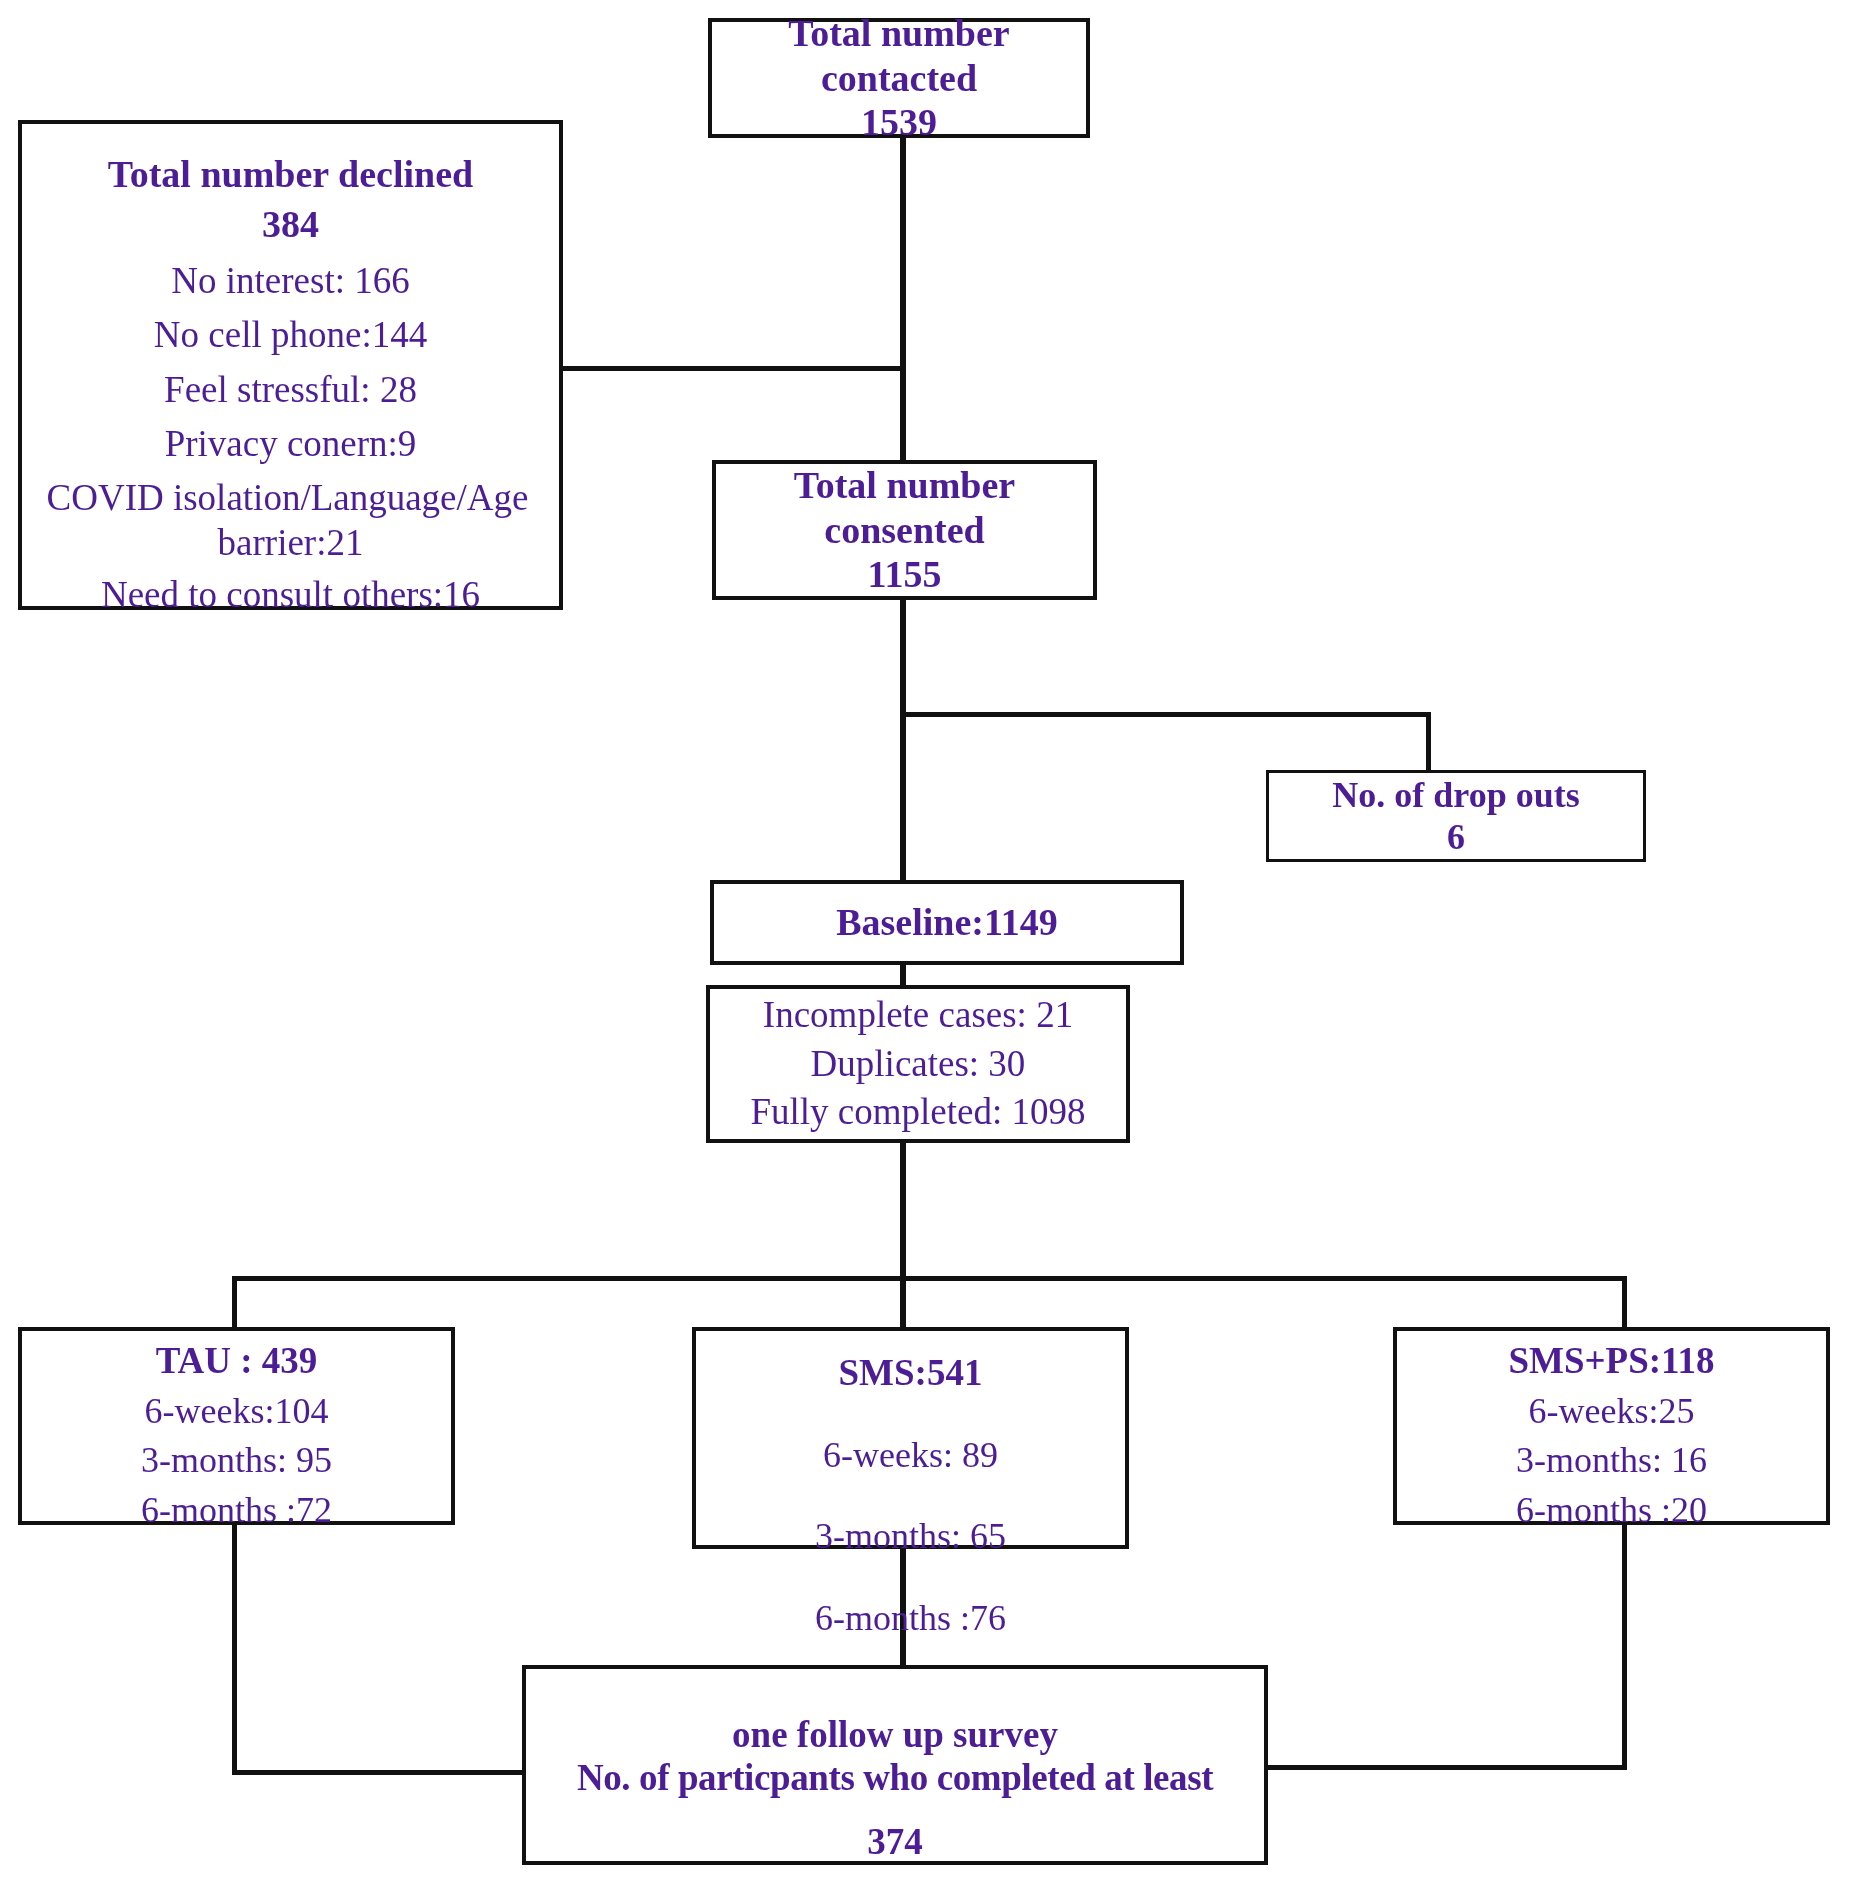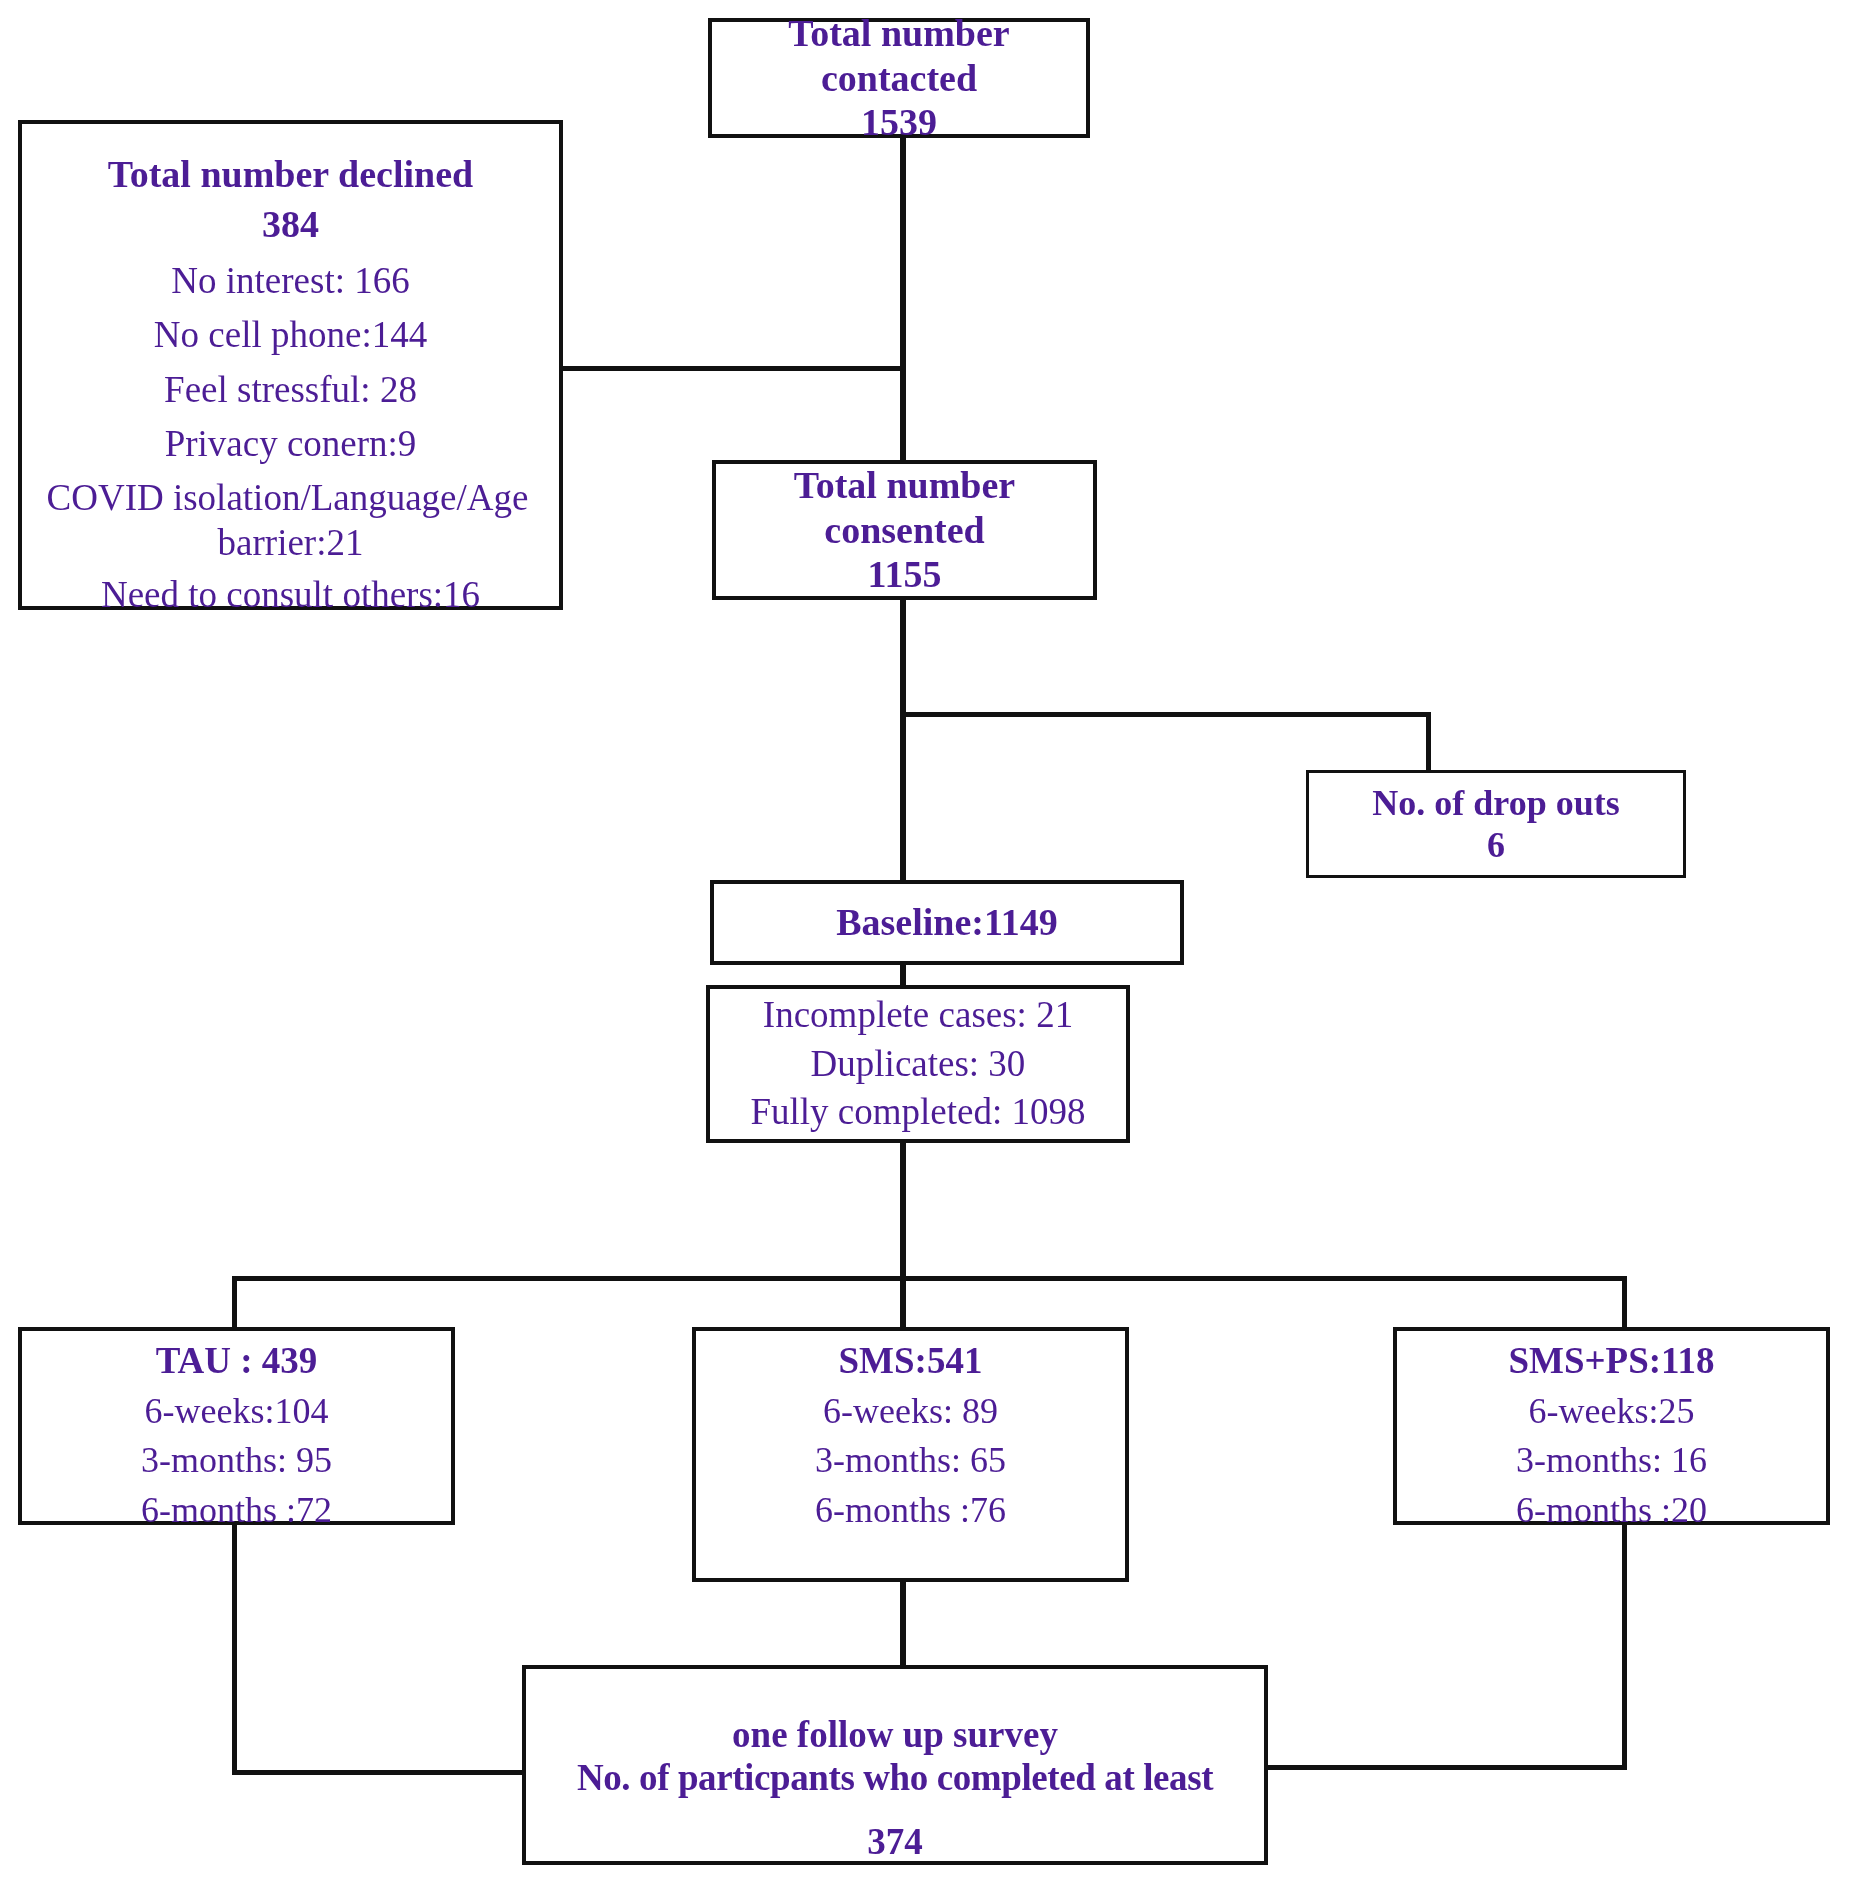--- a/index.html
+++ b/index.html
@@ -105,21 +105,21 @@
     <div class="t-reg s37">barrier:21</div>
     <div class="t-reg s37" style="margin-top:8px;">Need to consult others:16</div>
   </div>
 
   <div class="box" style="left:712px; top:460px; width:385px; height:140px;">
     <div class="t-bold s38">Total number</div>
     <div class="t-bold s38">consented</div>
     <div class="t-bold s38">1155</div>
   </div>
 
-  <div class="box" style="left:1266px; top:770px; width:380px; height:108px; border-width:3px;margin-left:40px;">
+  <div class="box" style="left:1266px; top:770px; width:380px; height:92px; border-width:3px;">
     <div class="t-bold s36">No. of drop outs</div>
     <div class="t-bold s36">6</div>
   </div>
 
   <div class="box" style="left:710px; top:880px; width:474px; height:85px;">
     <div class="t-bold s38">Baseline:1149</div>
   </div>
 
   <div class="box" style="left:706px; top:985px; width:424px; height:158px;">
     <div class="t-reg s37">Incomplete cases: 21</div>
@@ -127,21 +127,21 @@
     <div class="t-reg s37" style="margin-top:4px;">Fully completed: 1098</div>
   </div>
 
   <div class="box" style="left:18px; top:1327px; width:437px; height:198px; justify-content:flex-start; padding-top:8px;">
     <div class="t-bold s37">TAU : 439</div>
     <div class="t-reg s36" style="margin-top:8px;">6-weeks:104</div>
     <div class="t-reg s36" style="margin-top:6px;">3-months: 95</div>
     <div class="t-reg s36" style="margin-top:6px;">6-months :72</div>
   </div>
 
-  <div class="box" style="left:692px; top:1327px; width:437px; height:255px; justify-content:flex-start; padding-top:8px;">
+  <div class="box" style="left:692px; top:1327px; width:437px; height:222px; justify-content:flex-start; padding-top:20px;gap:32px;">
     <div class="t-bold s37">SMS:541</div>
     <div class="t-reg s36" style="margin-top:8px;">6-weeks: 89</div>
     <div class="t-reg s36" style="margin-top:6px;">3-months: 65</div>
     <div class="t-reg s36" style="margin-top:6px;">6-months :76</div>
   </div>
 
   <div class="box" style="left:1393px; top:1327px; width:437px; height:198px; justify-content:flex-start; padding-top:8px;">
     <div class="t-bold s37">SMS+PS:118</div>
     <div class="t-reg s36" style="margin-top:8px;">6-weeks:25</div>
     <div class="t-reg s36" style="margin-top:6px;">3-months: 16</div>

